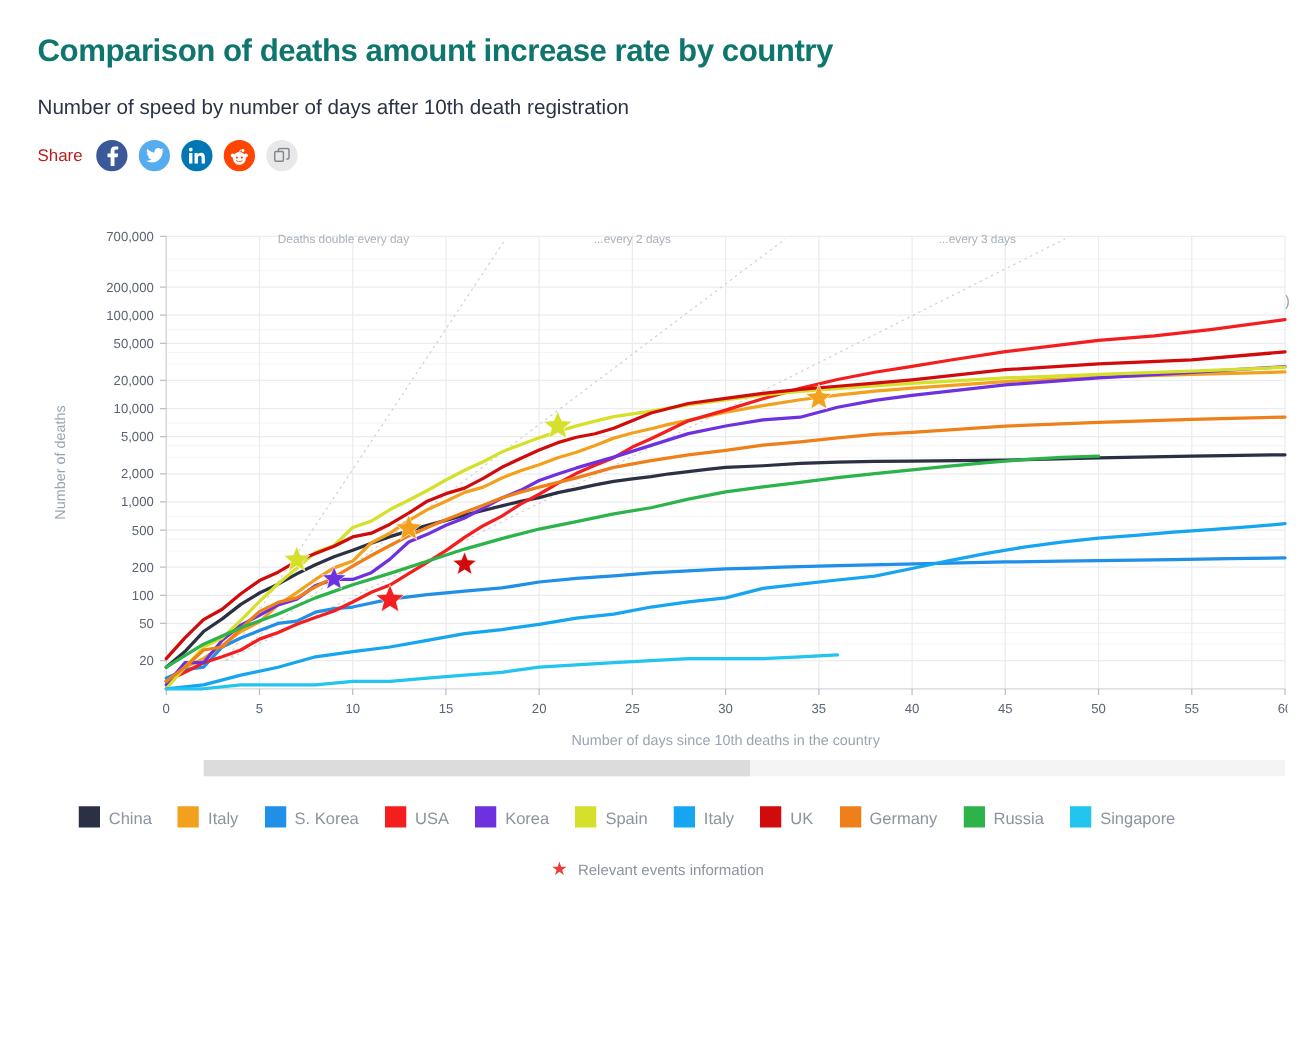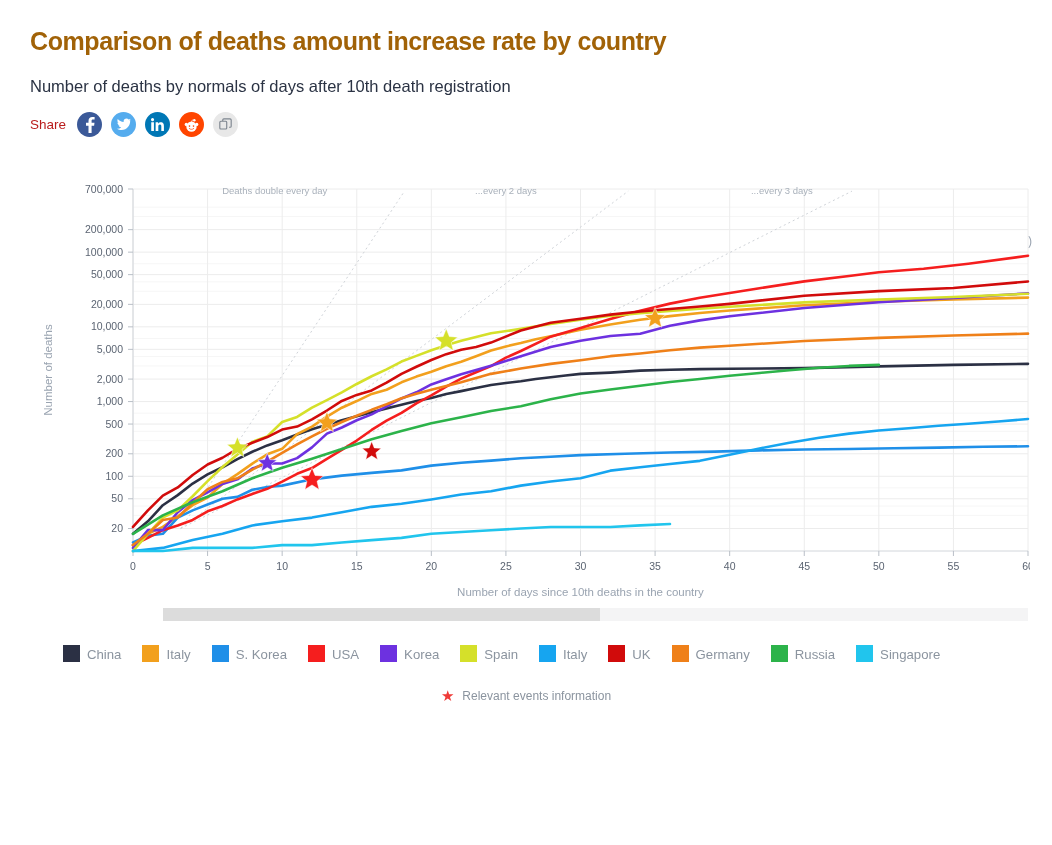--- a/index.html
+++ b/index.html
@@ -10,21 +10,21 @@
     font-family: "Liberation Sans", sans-serif;
     color: #2b3344;
     overflow: hidden;
   }
   .page { width: 1052px; height: 845px; position: relative; padding: 0 30px; }
 
   .title {
     font-size: 25px;
     font-weight: bold;
     letter-spacing: -0.4px;
-    color: #a16207;
+    color: #0f766e;
     margin: 26px 0 0 0;
     line-height: 1.2;
   }
   .subtitle {
     font-size: 16.5px;
     font-weight: normal;
     color: #2b3344;
     margin: 20px 0 0 0;
     line-height: 1.3;
   }
@@ -93,21 +93,21 @@
   }
   .footnote-star { color: #ef3b38; font-size: 15px; margin-right: 8px; line-height: 1; }
   .footnote-text { font-size: 12px; color: #8b949f; }
 </style>
 </head>
 <body>
 
 <div class="page">
 
   <h1 class="title">Comparison of deaths amount increase rate by country</h1>
-  <h2 class="subtitle">Number of deaths by normals of days after 10th death registration</h2>
+  <h2 class="subtitle">Number of speed by number of days after 10th death registration</h2>
 
   <div class="share-row">
     <span class="share-label">Share</span>
 
     <span class="share-btn sb-fb">
       <svg width="10" height="16" viewBox="0 0 10 16">
         <path fill="#ffffff" d="M6.6 16V8.7h2.5l.4-2.9H6.6V4c0-.8.2-1.4 1.4-1.4h1.6V0C9.3 0 8.4 0 7.3 0 5 0 3.5 1.4 3.5 3.9v1.9H1v2.9h2.5V16h3.1z"></path>
       </svg>
     </span>
 

